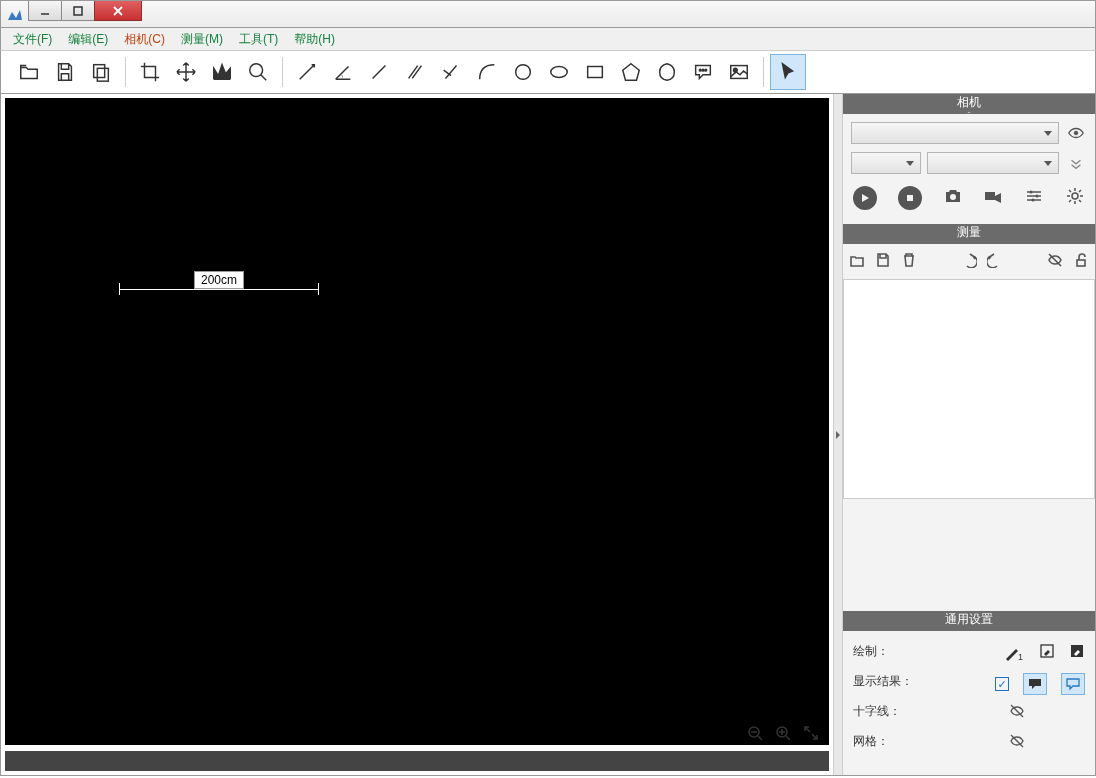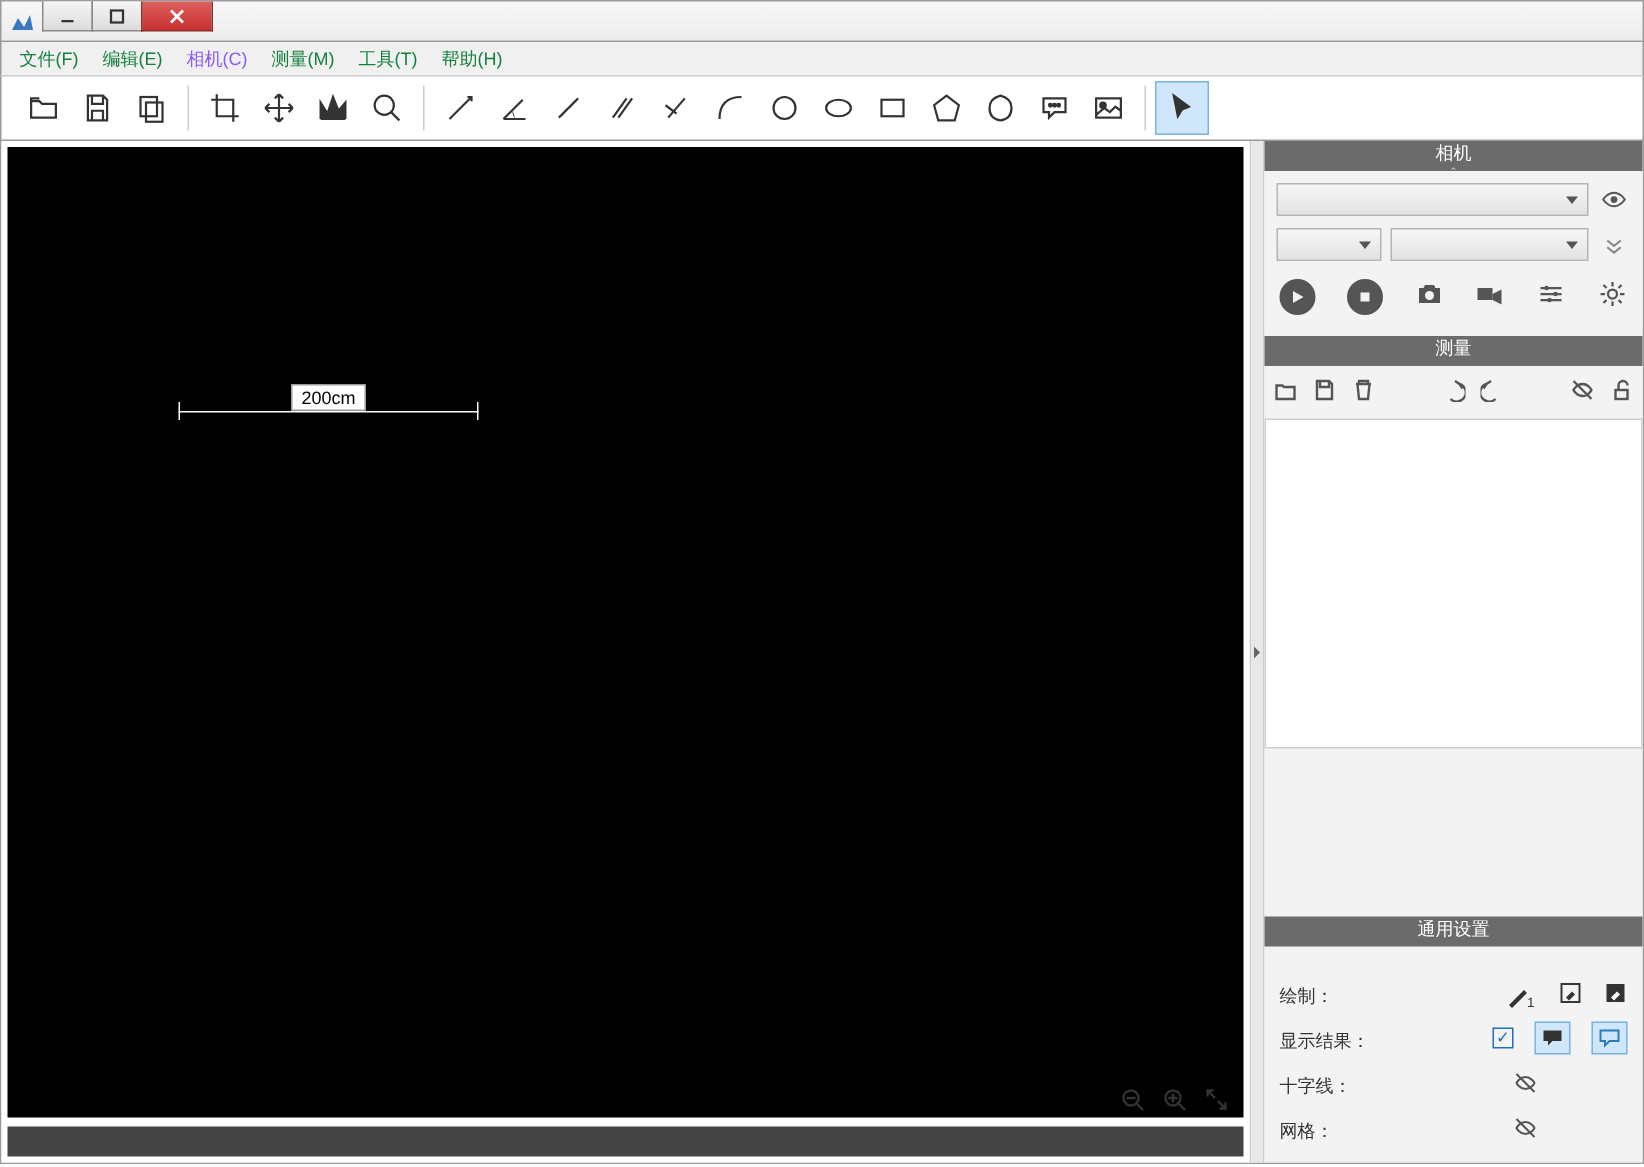--- a/index.html
+++ b/index.html
@@ -10,34 +10,34 @@
 .titlebar .app-icon { width: 16px; height: 16px; margin-right: 6px; }
 .titlebar .title { color: #333; flex: 1; }
 .winbtns { display: flex; height: 100%; }
 .winbtn { width: 34px; height: 20px; margin-top:0; border: 1px solid #8a8a8a; border-top:none; display:flex; align-items:center; justify-content:center; background: linear-gradient(#f5f5f5,#dcdcdc); margin-left:-1px;}
 .winbtn.close { width: 48px; background: linear-gradient(#e06060,#c83030); border-color:#8a3030;}
 .winbtn svg { width:12px; height:12px; }
 
 
 .menubar { height: 22px; background: #f0f0f0; border-left:1px solid #9a9a9a; border-right:1px solid #9a9a9a; display:flex; align-items:center; padding: 0 4px; gap: 0px; }
 .menubar .menu-item { padding: 3px 8px; color:#15803d; }
-.menubar .menu-item.disabled { color:#8b5cf6; }
+.menubar .menu-item.disabled { color:#c2410c; }
 
 
 .toolbar { height: 44px; background:#fff; border:1px solid #9a9a9a; border-top:1px solid #ccc; display:flex; align-items:center; padding: 0 10px; gap: 0; }
 .tbtn { width: 36px; height: 36px; display:flex; align-items:center; justify-content:center; border:1px solid transparent; }
 .tbtn.selected { background:#cfe6fb; border:1px solid #7cb3e0; }
 .tbtn svg { width:22px; height:22px; stroke:#333; stroke-width:1.6; fill:none; }
 .tsep { width:1px; height:30px; background:#ccc; margin: 0 6px; }
 
 
 .main { display:flex; height: calc(778px - 28px - 22px - 44px - 2px); border-left:1px solid #9a9a9a; border-right:1px solid #9a9a9a; border-bottom:1px solid #9a9a9a; }
 .canvas-wrap { flex:1; display:flex; flex-direction:column; background:#fff; padding:4px; position:relative;}
 .canvas { flex:1; background:#000; position:relative; }
-.measure-line { position:absolute; top:176px; left:114px; width:200px;text-decoration:underline; }
+.measure-line { position:absolute; top:191px; left:114px; width:200px;text-decoration:underline; }
 .measure-line .label { position:absolute; background:#fff; color:#000; font-size:12px; padding:1px 6px; left:50%; transform:translateX(-50%); top:-18px; border:1px solid #999; }
 .measure-line .line { height:1px; background:#fff; position:relative; }
 .measure-line .tick { position:absolute; width:1px; height:12px; background:#fff; top:-6px; }
 .canvas-ctrl { position:absolute; right:12px; bottom:32px; display:flex; gap:8px; }
 .canvas-ctrl .cbtn { width:20px; height:20px; display:flex; align-items:center; justify-content:center; }
 .canvas-ctrl svg { width:16px; height:16px; stroke:#333; fill:none; stroke-width:1.6;}
 .bottom-scroll { height:20px; background:#444; margin-top:6px; }
 
 .collapse-handle { width:10px; background:#e8e8e8; display:flex; align-items:center; justify-content:center; border-left:1px solid #ccc; border-right:1px solid #ccc;}
 .collapse-handle svg { width:6px; height:10px; fill:#666;}
@@ -58,21 +58,21 @@
 .circ { width:24px; height:24px; border-radius:50%; background:#555; display:flex; align-items:center; justify-content:center;}
 .circ svg { width:10px; height:10px; fill:#f3f3f3; }
 .flat-btn svg { width:20px; height:20px; fill:#555; }
 
 .measure-body { background:#fff; height:220px; border:1px solid #ccc; }
 .measure-tools { display:flex; gap:10px; padding:8px 6px; align-items:center;}
 .measure-tools .spacer { flex:1; }
 .measure-tools svg { width:16px; height:16px; stroke:#555; fill:none; stroke-width:1.6;}
 
 .settings-body { padding: 12px 10px; }
-.srow { display:flex; align-items:flex-end; height:30px; }
+.srow { display:flex; align-items:flex-start; height:30px; }
 .srow .lab { width:70px; color:#333; }
 .srow .ctrls { flex:1; display:flex; justify-content:flex-end; gap:14px; align-items:center;}
 .srow svg { width:16px; height:16px; }
 .sub { font-size:9px; position:relative; top:4px; left:-2px; color:#333;}
 .sel-box { background:#cfe6fb; border:1px solid #7cb3e0; padding:2px 3px; display:flex; }
 .chk { width:14px; height:14px; border:1px solid #1e6fc0; display:flex; align-items:center; justify-content:center;}
 .chk::after { content:"✓"; color:#1e6fc0; font-size:11px; line-height:1;}
 </style>
 </head>
 <body>

